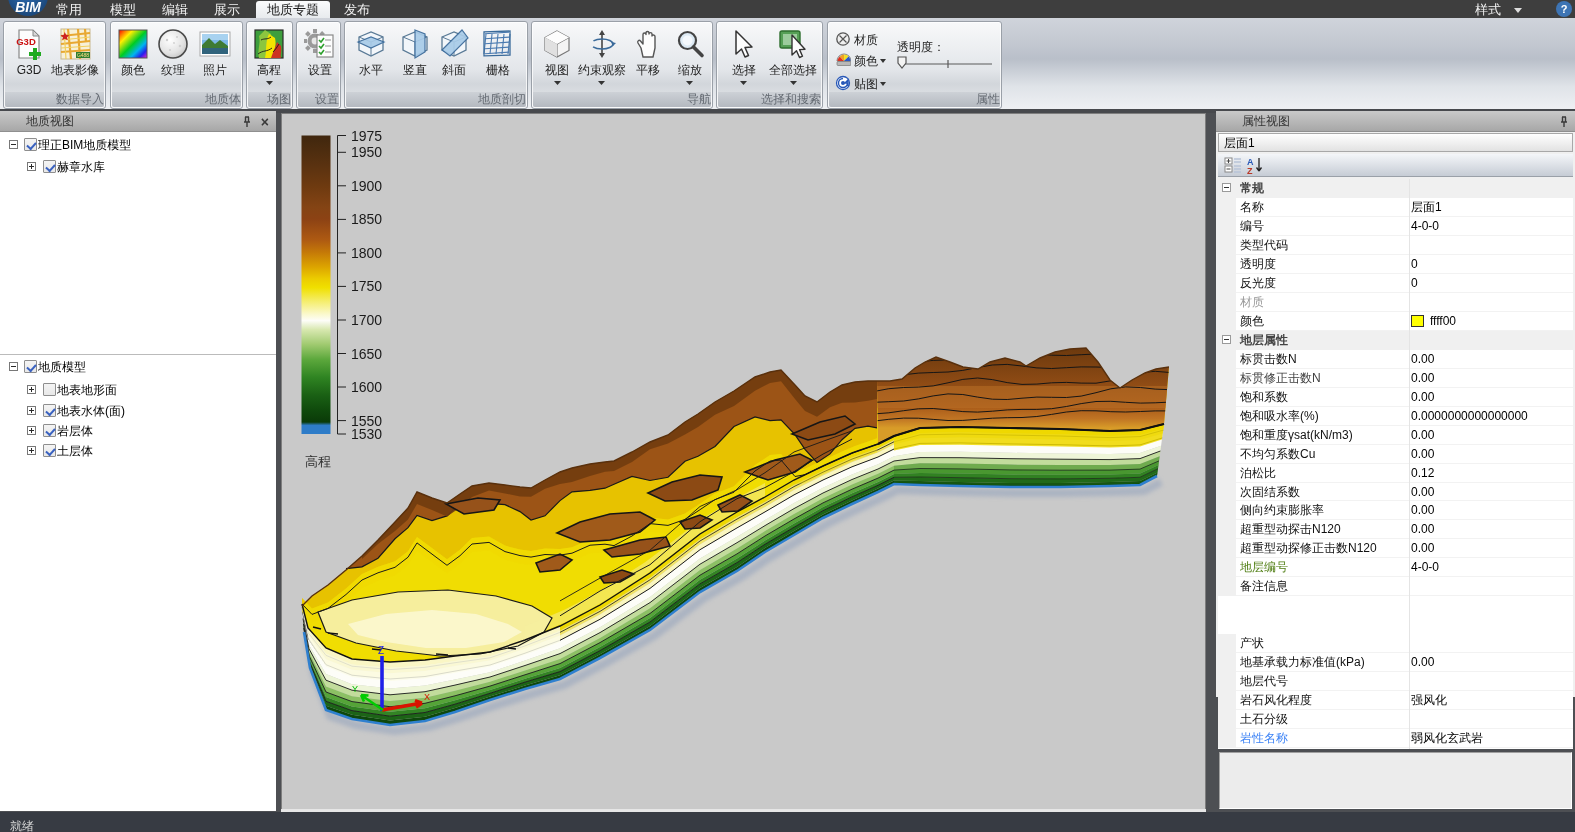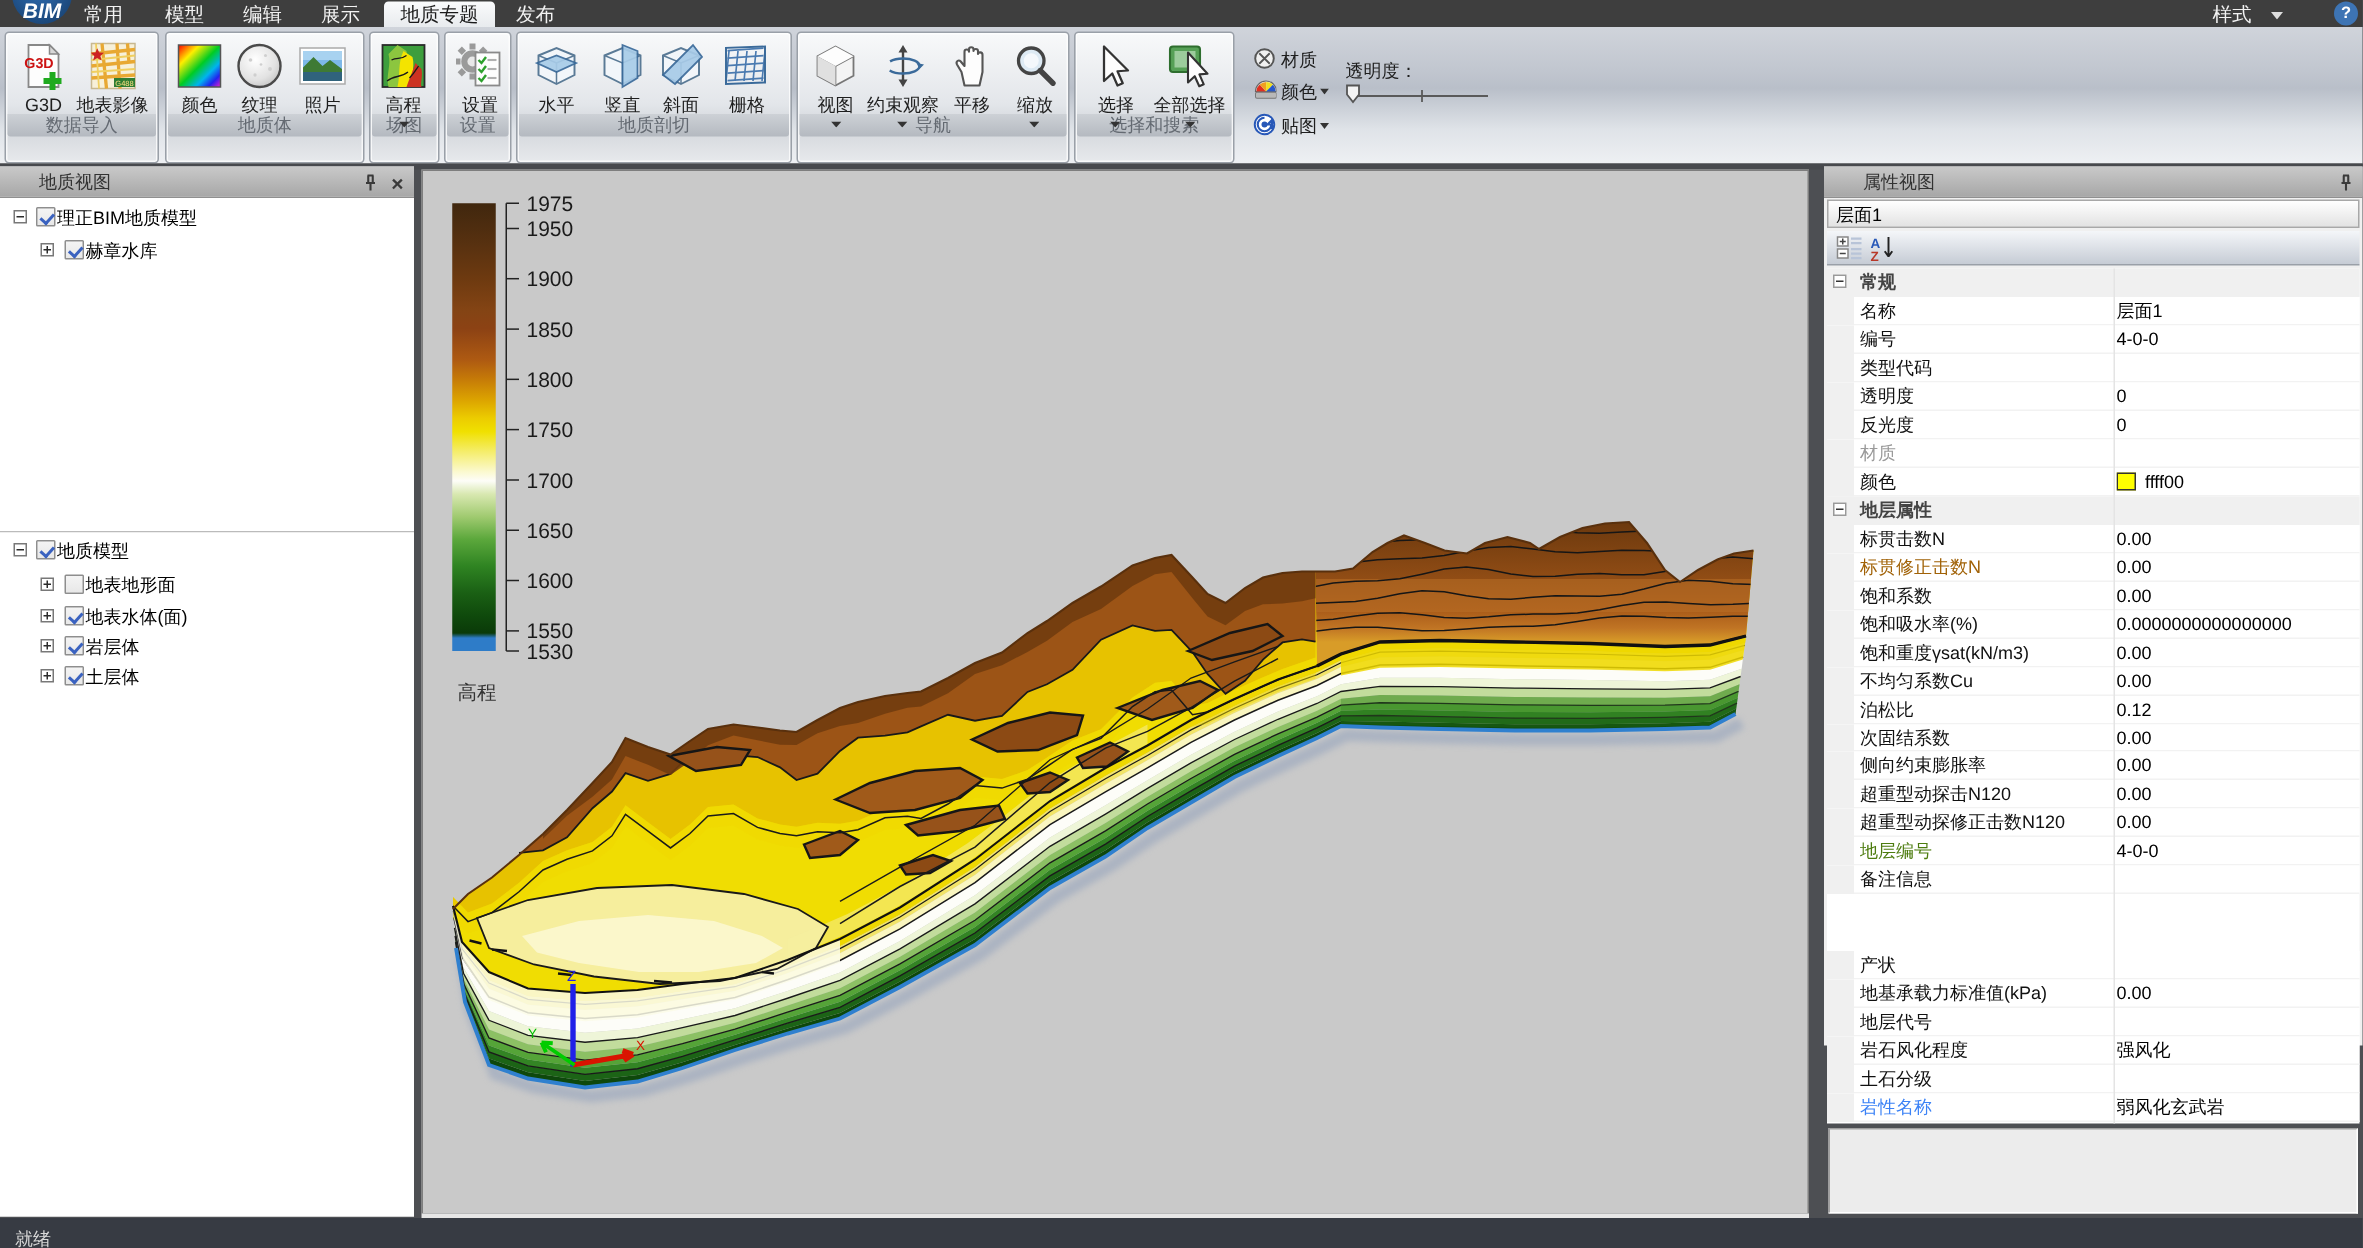--- a/index.html
+++ b/index.html
@@ -6,21 +6,21 @@
 .abs{position:absolute}
 
 #titlebar{position:absolute;left:0;top:0;width:1575px;height:18px;background:#3e3e3e}
 .tab{position:absolute;top:0;height:18px;line-height:19px;color:#f2f2f2;font-size:13px;text-align:center}
 #tab-active{position:absolute;left:256px;top:1px;width:74px;height:17px;background:linear-gradient(#fafbfc,#e8ebee);border-radius:3px 3px 0 0;color:#1a1a1a;font-size:13px;line-height:18px;text-align:center}
 #logo{position:absolute;left:8px;top:-24px;width:40px;height:40px;border-radius:50%;background:radial-gradient(circle at 45% 40%,#2e6eb4,#153a66);color:#fff;font-weight:bold;font-style:italic;font-size:14px;text-align:center;line-height:62px}
 
 #ribbon{position:absolute;left:0;top:18px;width:1575px;height:91px;background:linear-gradient(#d0d4db 0%,#c2c7d0 30%,#b9bfc9 45%,#dfe3e8 75%,#eef0f3 100%)}
 #ribbonline{position:absolute;left:0;top:109px;width:1575px;height:4px;background:#47494d}
 .grp{position:absolute;top:3px;height:88px;border:1px solid #9aa0a8;border-radius:3px;background:linear-gradient(#f8f9fa 0%,#e3e6ea 55%,#d2d6db 72%,#e7e9ec 100%);box-shadow:inset 0 0 0 1px rgba(255,255,255,.75)}
-.grplabel{position:absolute;left:1px;right:1px;bottom:17px;height:15px;border-radius:0 0 2px 2px;background:linear-gradient(#cdd1d6,#b4b9c0);color:#646a72;font-size:12px;text-align:center;line-height:15px}
+.grplabel{position:absolute;left:1px;right:1px;bottom:1px;height:15px;border-radius:0 0 2px 2px;background:linear-gradient(#cdd1d6,#b4b9c0);color:#646a72;font-size:12px;text-align:right;line-height:15px}
 .btnlab{position:absolute;font-size:12px;color:#1e1e1e;text-align:center;top:45px;height:14px;line-height:14px}
 
 #leftpanel{position:absolute;left:0;top:111px;width:276px;height:700px;background:#fff}
 #lp-head,#rp-head{background:linear-gradient(#c9c9c9,#a7a7a7);border-bottom:1px solid #8f8f8f;color:#333;font-size:12px;line-height:21px;padding-left:26px}
 #lp-head{position:absolute;left:0;top:0;width:276px;height:21px}
 #viewport{position:absolute;left:281px;top:113px;width:925px;height:696px;background:#c9c9c9;border:1px solid #7e7e7e;border-bottom:none}
 #vpbottom{position:absolute;left:281px;top:809px;width:925px;height:3px;background:#e6e6e6}
 #rightpanel{position:absolute;left:1216px;top:111px;width:359px;height:586px;background:#f0f0f0}
 #statusbar{position:absolute;left:0;top:812px;width:1575px;height:20px;background:#373b43;color:#d8d8d8;font-size:12px}
 
@@ -70,20 +70,23 @@
       <div class="grplabel">设置</div>
     </div>
 <div class="grp" style="left:344px;width:184px">
       <div class="grplabel">地质剖切</div>
     </div>
 <div class="grp" style="left:716px;width:107px">
       <div class="grplabel">选择和搜索</div>
     </div>
 <div class="grp" style="left:531px;width:182px">
       <div class="grplabel">导航</div>
+    </div>
+<div class="grp" style="left:827px;width:175px">
+      <div class="grplabel">属性</div>
     </div>
 <svg class="abs" style="left:13px;top:10px" width="32" height="32" viewBox="0 0 32 32">
       <path d="M6 2 h14 l6 6 v22 h-20 z" fill="#fdfdfd" stroke="#888" stroke-width="1.2"></path>
       <path d="M20 2 l6 6 h-6 z" fill="#d8d8d8" stroke="#888" stroke-width="1"></path>
       <text x="13" y="17" font-size="9.5" font-weight="bold" fill="#cc1111" text-anchor="middle" font-family="Liberation Sans">G3D</text>
       <path d="M22 20 v12 M16 26 h12" stroke="#1faa1f" stroke-width="4"></path>
     </svg>
     <div class="btnlab" style="left:11px;width:36px">G3D</div>
 <svg class="abs" style="left:59px;top:10px" width="32" height="32" viewBox="0 0 32 32">
       <rect x="2" y="1" width="29" height="30" fill="#f7f0d8" stroke="#c8b890" stroke-width="1"></rect>
@@ -562,21 +565,21 @@
         <span class="minusbox" style="left:4px;top:4px"></span>
         <span style="position:absolute;left:22px">地层属性</span>
       </div>
       <div class="prow" style="left:0;top:171px;height:19px">
         <span class="gut" style="height:19px"></span>
         <span class="nm" style="color:#111">标贯击数N</span>
         <span class="vl">0.00</span>
       </div>
       <div class="prow" style="left:0;top:190px;height:19px">
         <span class="gut" style="height:19px"></span>
-        <span class="nm" style="color:#a16207">标贯修正击数N</span>
+        <span class="nm" style="color:#404040">标贯修正击数N</span>
         <span class="vl">0.00</span>
       </div>
       <div class="prow" style="left:0;top:209px;height:19px">
         <span class="gut" style="height:19px"></span>
         <span class="nm" style="color:#111">饱和系数</span>
         <span class="vl">0.00</span>
       </div>
       <div class="prow" style="left:0;top:228px;height:19px">
         <span class="gut" style="height:19px"></span>
         <span class="nm" style="color:#111">饱和吸水率(%)</span>

